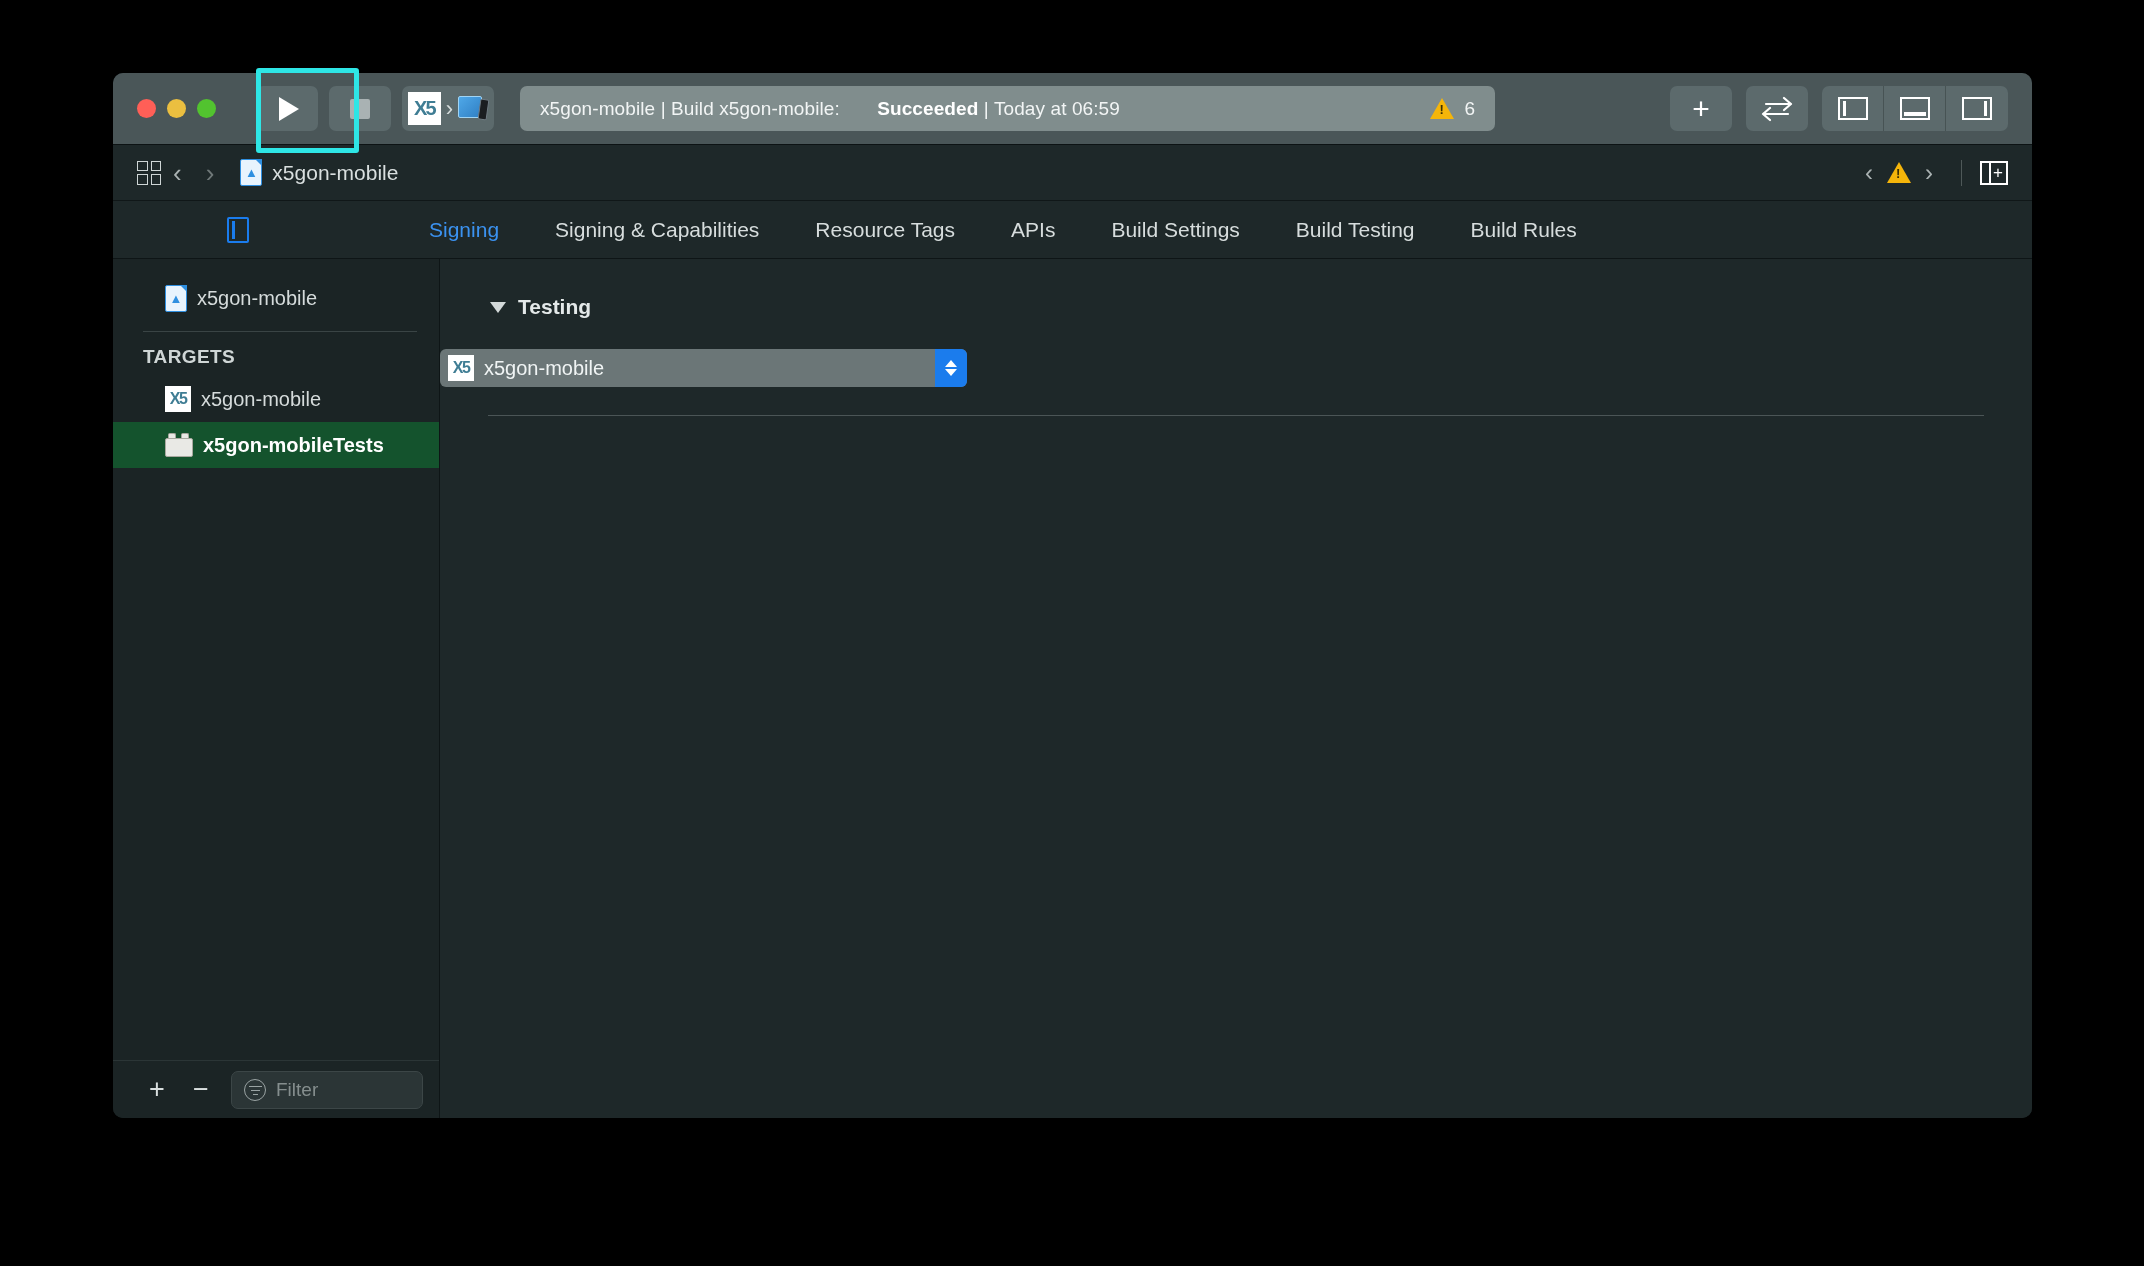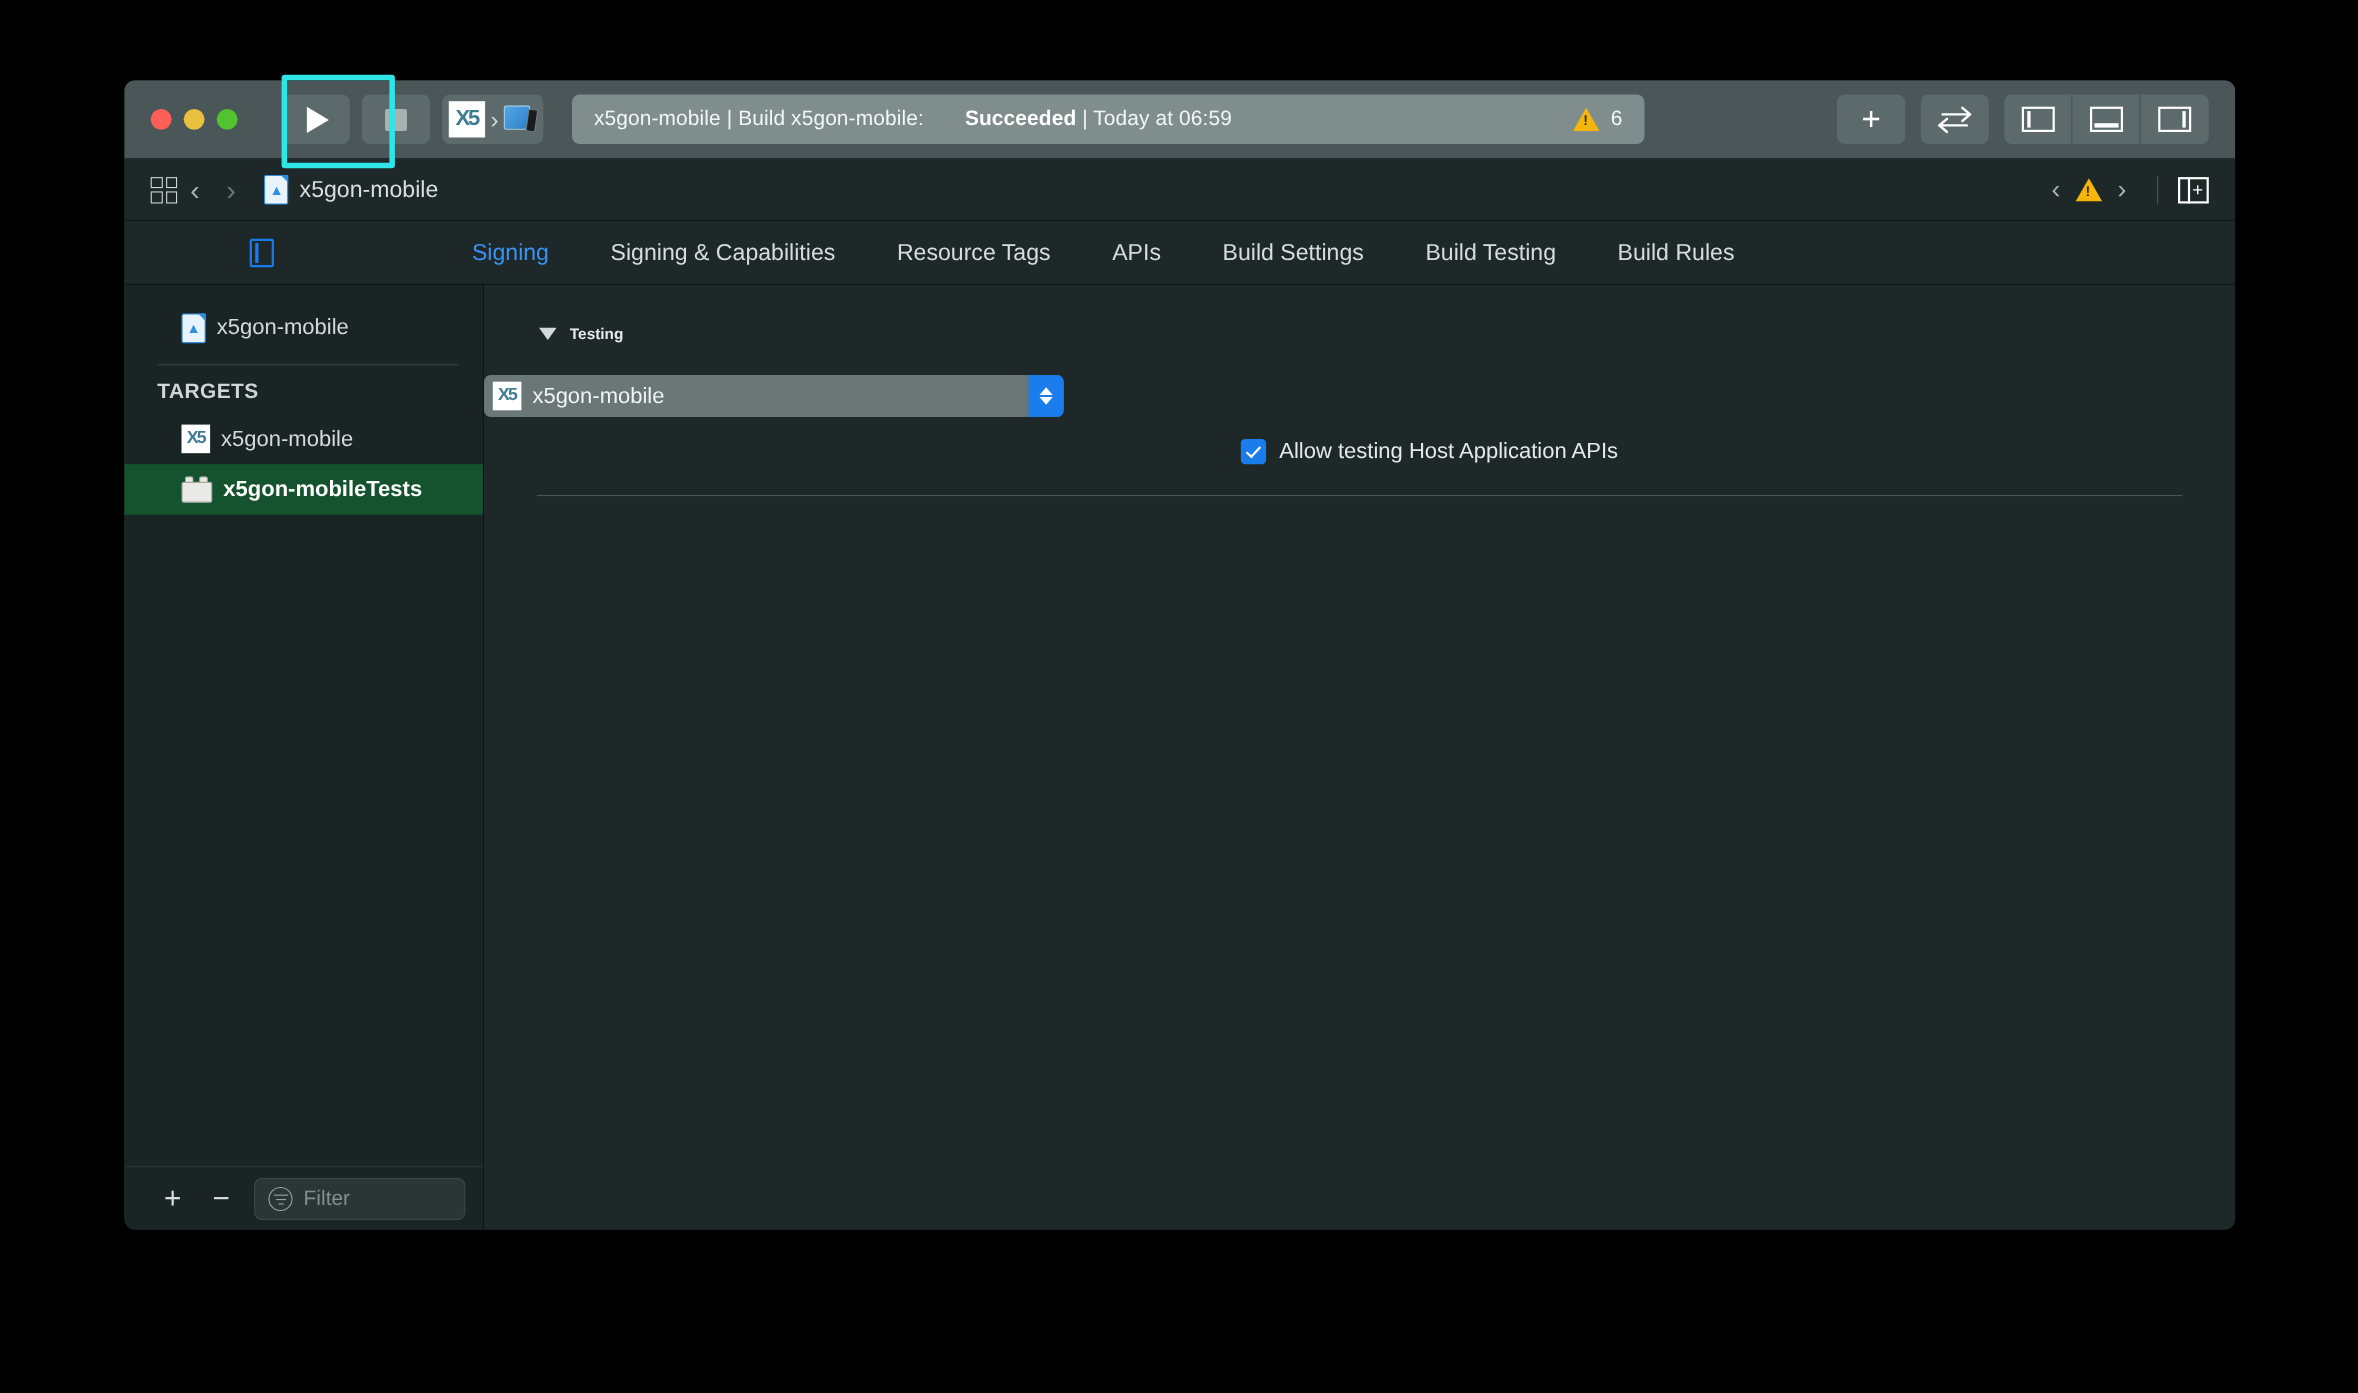--- a/index.html
+++ b/index.html
@@ -352,21 +352,21 @@
   #testing-header {
     display: flex; align-items: center; gap: 12px;
     margin-left: 50px;
   }
   .disclosure-tri {
     width: 0; height: 0;
     border-left: 8px solid transparent;
     border-right: 8px solid transparent;
     border-top: 11px solid #d3d9d9;
   }
-  #testing-title { font-size: 14px; font-weight: 700; color: #e4e9e9; }
+  #testing-title { font-size: 21px; font-weight: 700; color: #e4e9e9; }
 
   #form-rows { margin-top: 30px; }
   .form-row { display: flex; align-items: center; }
   .form-label {
     width: 670px;
     text-align: right;
     font-size: 20px;
     color: #d2d8d8;
     padding-right: 18px;
   }
@@ -577,27 +577,20 @@
           <div id="host-app-popup">
             <span class="icon-x5">X5</span>
             <span id="host-app-value">x5gon-mobile</span>
             <span id="popup-stepper">
               <span class="stepper-chev up"></span>
               <span class="stepper-chev down"></span>
             </span>
           </div>
         </div>
 
-        <div id="checkbox-row">
-          <span class="spacer"></span>
-          <span class="checkbox">
-            <span class="tick"></span>
-          </span>
-          <span id="checkbox-label">Allow testing Host Application APIs</span>
-        </div>
       </div>
 
       <div id="section-divider"></div>
     </div>
   </div>
 </div>
 
 <div id="run-highlight"></div>
 
 </body></html>

